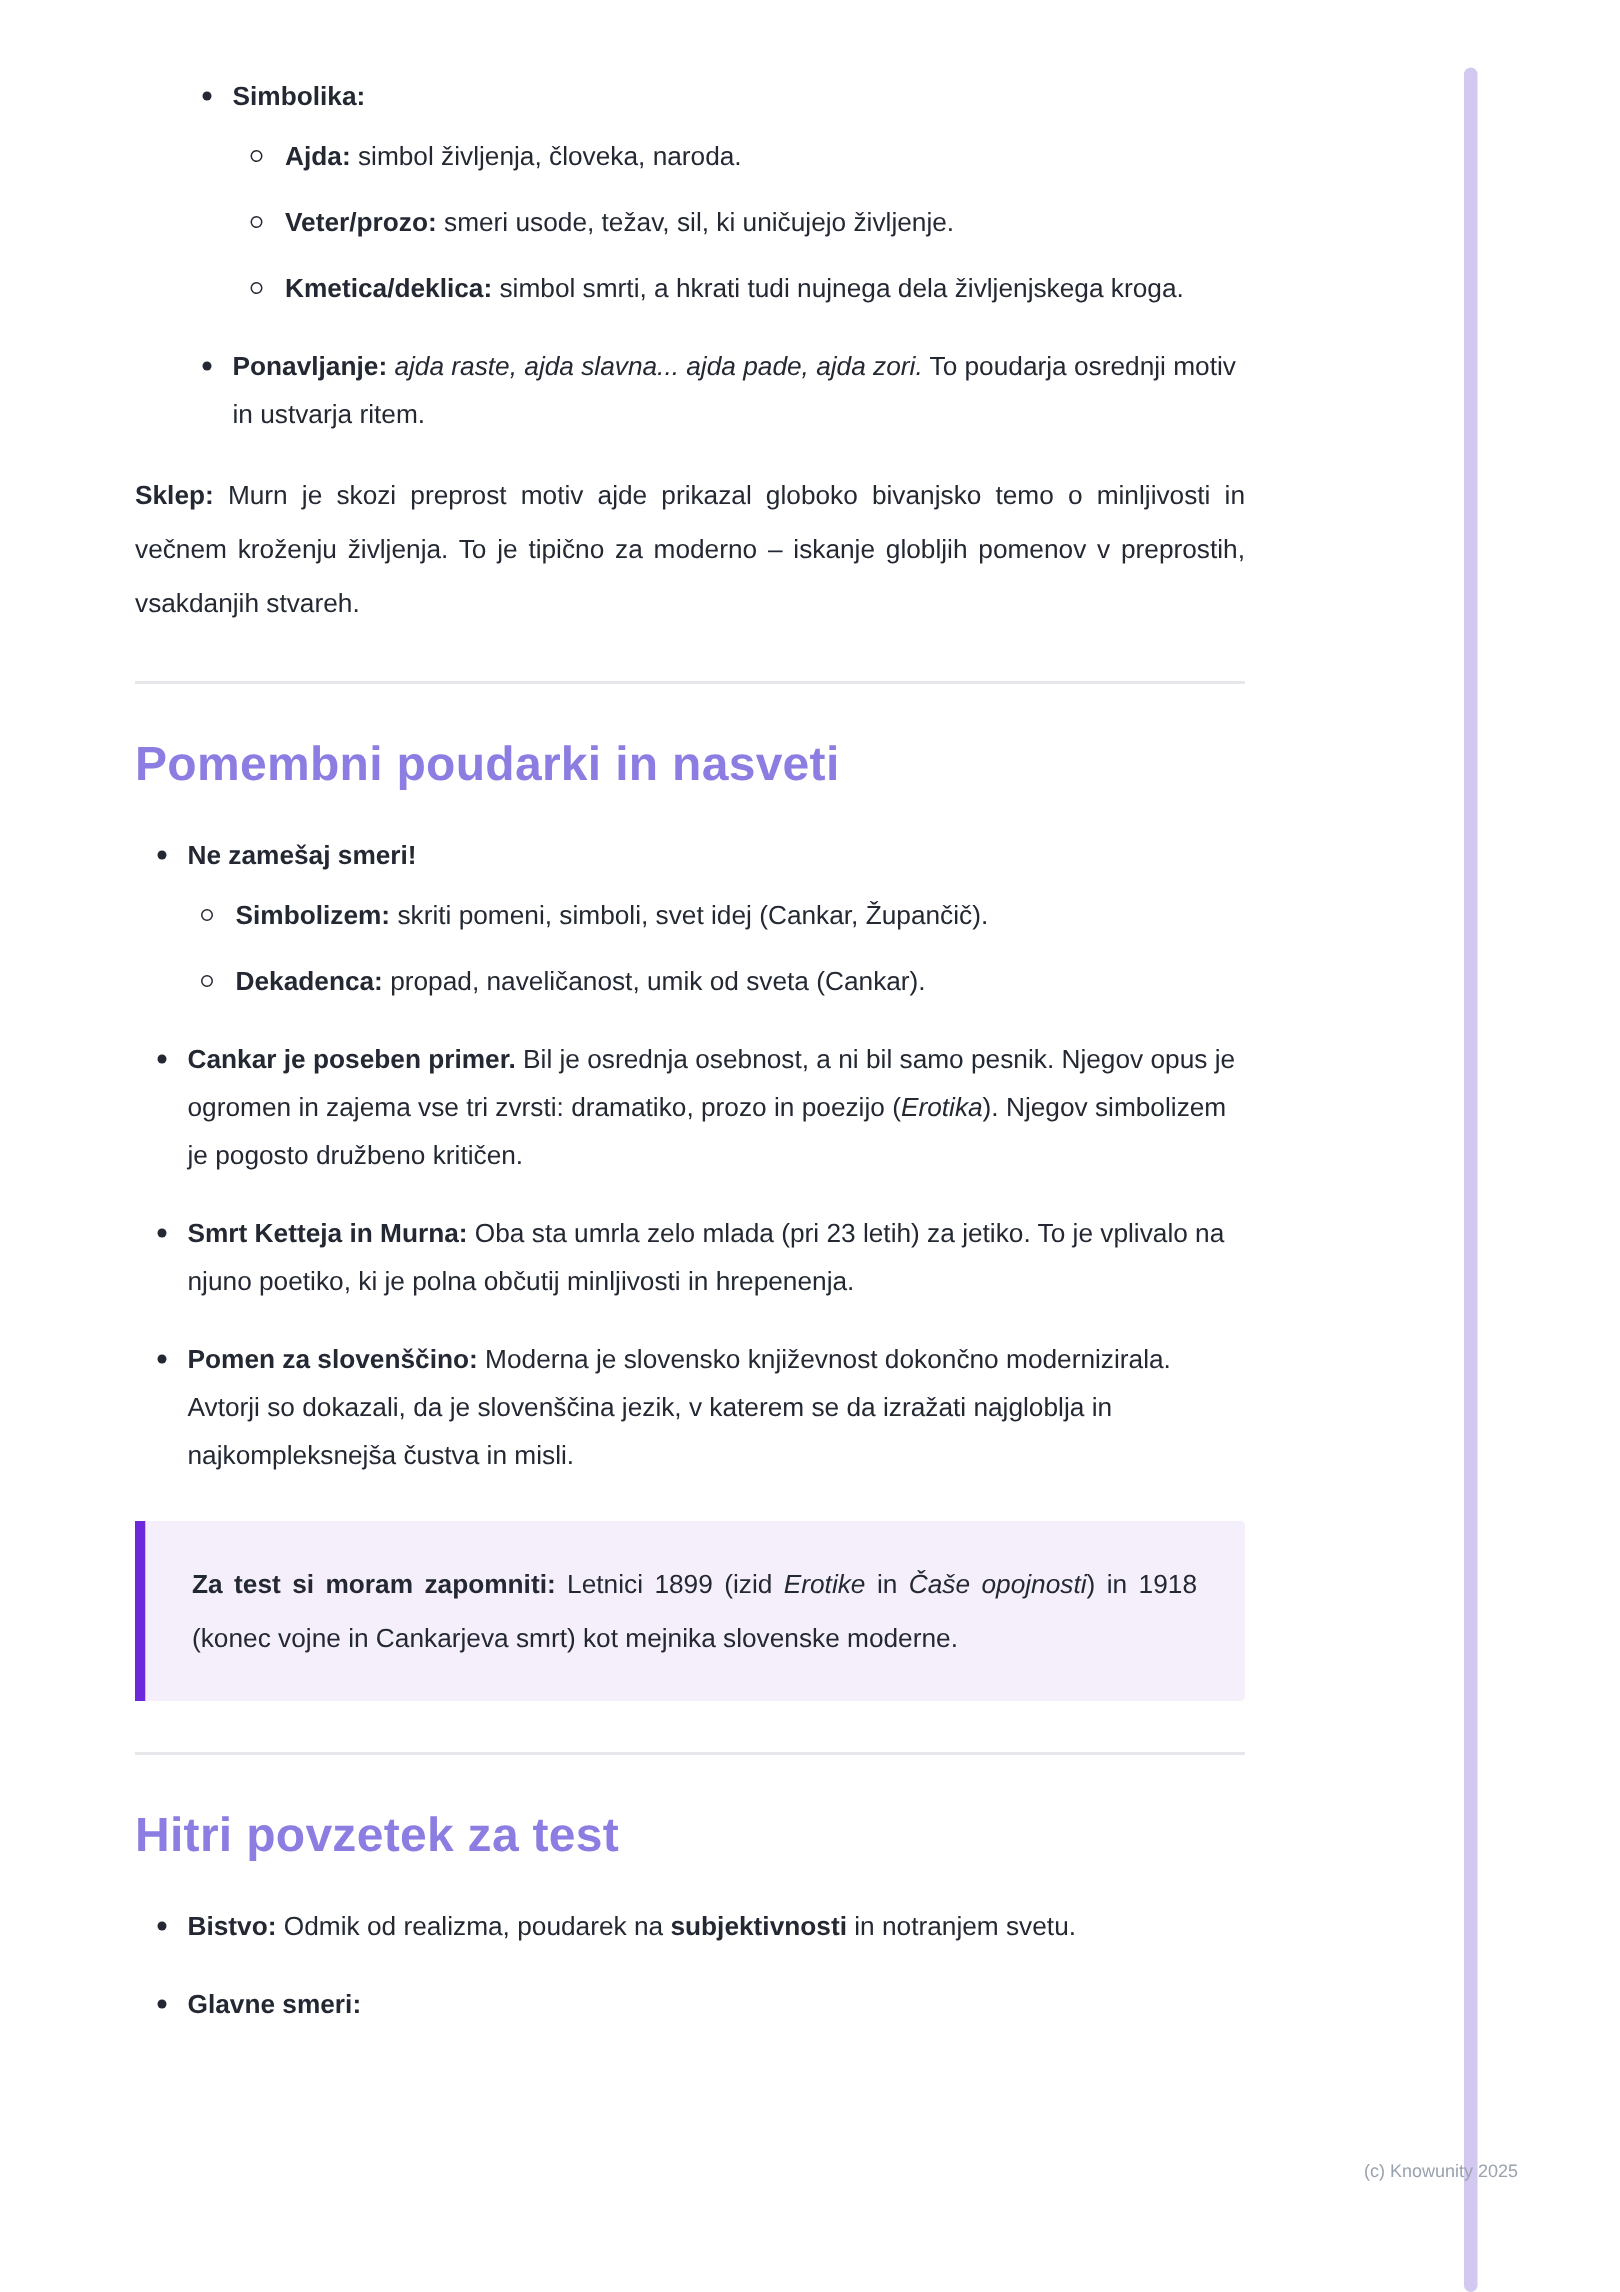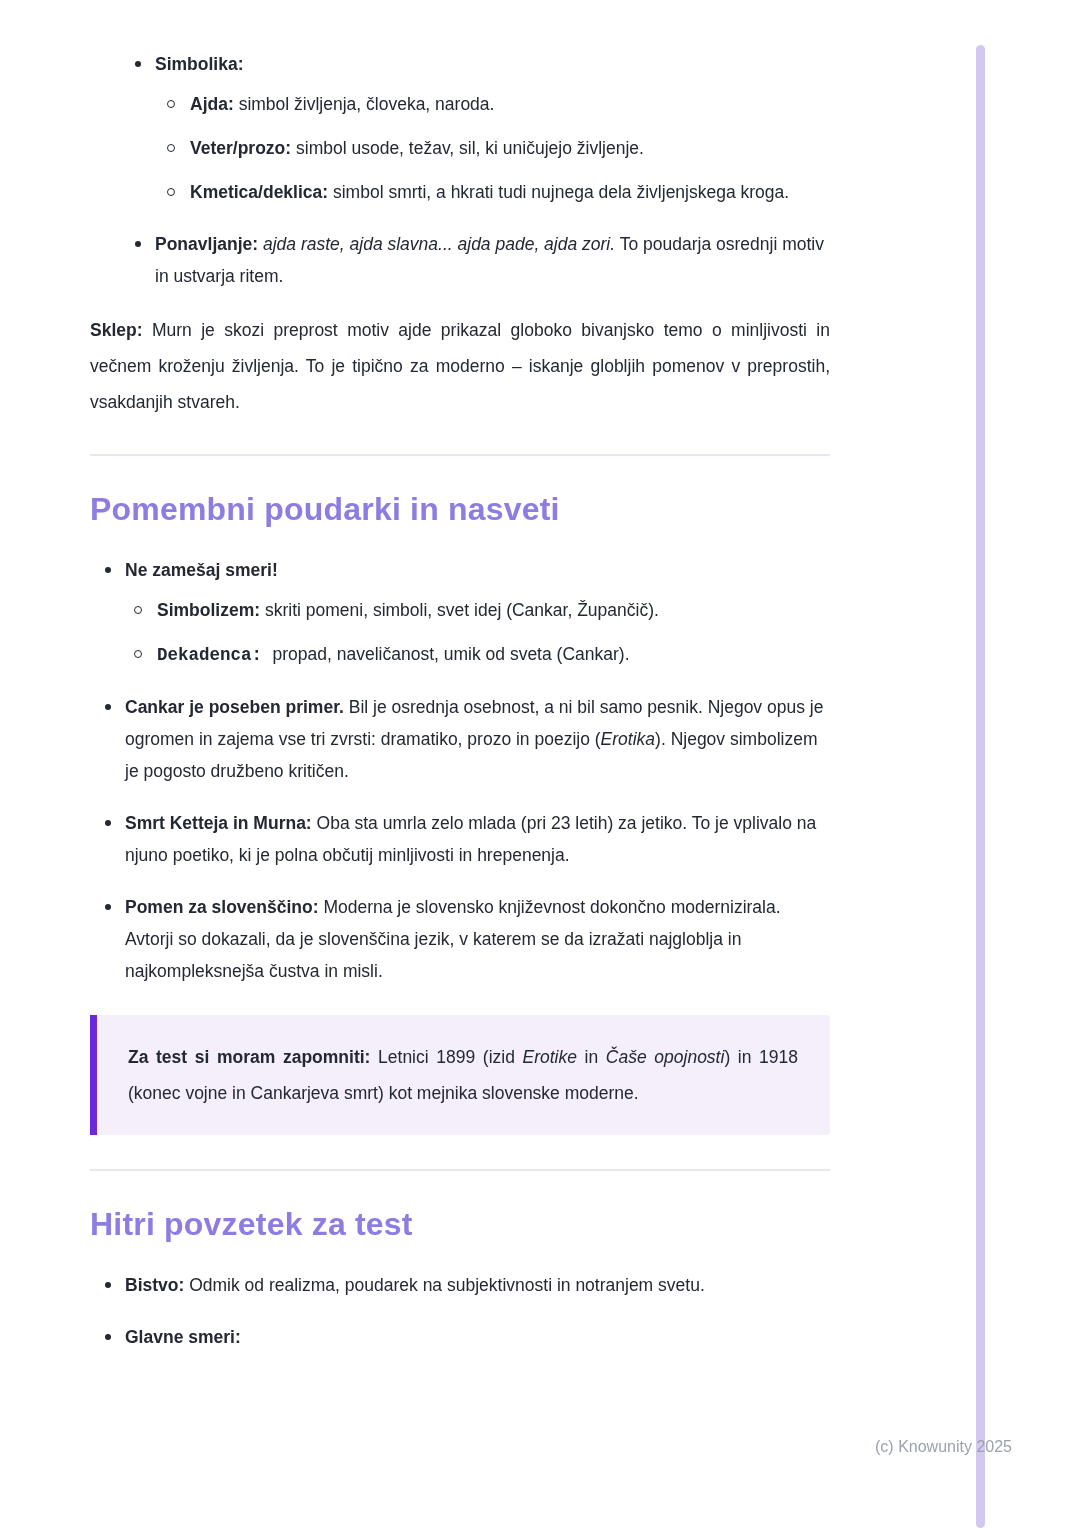--- a/index.html
+++ b/index.html
@@ -60,40 +60,40 @@
     padding:24px 32px 24px 31px;
   }
   .callout .t{line-height:36px;}
 
   .side-scrollbar{
     position:absolute;top:45px;right:95px;width:9px;height:1483px;
     background:var(--scrollbar);border-radius:5px;z-index:1;
   }
   .footer-credit{
     position:absolute;top:1440px;right:68px;z-index:2;
-    color:var(--footer-text);font-size:16px;line-height:14px;
+    color:var(--footer-text);font-size:12px;line-height:14px;
   }
 </style>
 </head>
 <body>
 
 <div class="content">
 
   <ul class="list indent-a">
     <li class="li">
       <span class="marker dot"></span>
       <p class="t"><span style="font-weight: 700;">Simbolika:</span></p>
       <ul class="list sub">
         <li class="li">
           <span class="marker circle"></span>
           <p class="t"><span style="font-weight: 700;">Ajda: </span><span>simbol življenja, človeka, naroda.</span></p>
         </li>
         <li class="li">
           <span class="marker circle"></span>
-          <p class="t"><span style="font-weight: 700;">Veter/prozo: </span><span>simbol usode, težav, sil, ki uničujejo življenje.</span></p>
+          <p class="t"><span style="font-weight: 700;">Veter/prozo: </span><span>smeri usode, težav, sil, ki uničujejo življenje.</span></p>
         </li>
         <li class="li">
           <span class="marker circle"></span>
           <p class="t"><span style="font-weight: 700;">Kmetica/deklica: </span><span>simbol smrti, a hkrati tudi nujnega dela življenjskega kroga.</span></p>
         </li>
       </ul>
     </li>
     <li class="li">
       <span class="marker dot"></span>
       <p class="t"><span style="font-weight: 700;">Ponavljanje: </span><span style="font-style: italic;">ajda raste, ajda slavna... ajda pade, ajda zori.</span><span> To poudarja osrednji motiv in ustvarja ritem.</span></p>
@@ -110,21 +110,21 @@
     <li class="li">
       <span class="marker dot"></span>
       <p class="t"><span style="font-weight: 700;">Ne zamešaj smeri!</span></p>
       <ul class="list sub">
         <li class="li">
           <span class="marker circle"></span>
           <p class="t"><span style="font-weight: 700;">Simbolizem: </span><span>skriti pomeni, simboli, svet idej (Cankar, Župančič).</span></p>
         </li>
         <li class="li">
           <span class="marker circle"></span>
-          <p class="t"><span style="font-weight: 700; font-family: Liberation Mono, monospace;">Dekadenca: </span><span>propad, naveličanost, umik od sveta (Cankar).</span></p>
+          <p class="t"><span style="font-weight: 700;">Dekadenca: </span><span>propad, naveličanost, umik od sveta (Cankar).</span></p>
         </li>
       </ul>
     </li>
     <li class="li">
       <span class="marker dot"></span>
       <p class="t"><span style="font-weight: 700;">Cankar je poseben primer. </span><span>Bil je osrednja osebnost, a ni bil samo pesnik. Njegov opus je ogromen in zajema vse tri zvrsti: dramatiko, prozo in poezijo (</span><span style="font-style: italic;">Erotika</span><span>). Njegov simbolizem je pogosto družbeno kritičen.</span></p>
     </li>
     <li class="li">
       <span class="marker dot"></span>
       <p class="t"><span style="font-weight: 700;">Smrt Ketteja in Murna: </span><span>Oba sta umrla zelo mlada (pri 23 letih) za jetiko. To je vplivalo na njuno poetiko, ki je polna občutij minljivosti in hrepenenja.</span></p>
@@ -139,21 +139,21 @@
     <p class="t justify"><span style="font-weight: 700;">Za test si moram zapomniti: </span><span>Letnici 1899 (izid </span><span style="font-style: italic;">Erotike</span><span> in </span><span style="font-style: italic;">Čaše opojnosti</span><span>) in 1918 (konec vojne in Cankarjeva smrt) kot mejnika slovenske moderne.</span></p>
   </div>
 
   <hr class="divider">
 
   <h2 class="section-heading">Hitri povzetek za test</h2>
 
   <ul class="list indent-b">
     <li class="li">
       <span class="marker dot"></span>
-      <p class="t"><span style="font-weight: 700;">Bistvo: </span><span>Odmik od realizma, poudarek na </span><span style="font-weight: 400;">subjektivnosti</span><span> in notranjem svetu.</span></p>
+      <p class="t"><span style="font-weight: 700;">Bistvo: </span><span>Odmik od realizma, poudarek na </span><span style="font-weight: 700;">subjektivnosti</span><span> in notranjem svetu.</span></p>
     </li>
     <li class="li">
       <span class="marker dot"></span>
       <p class="t"><span style="font-weight: 700;">Glavne smeri:</span></p>
     </li>
   </ul>
 
 </div>
 
 <div class="side-scrollbar"></div>

